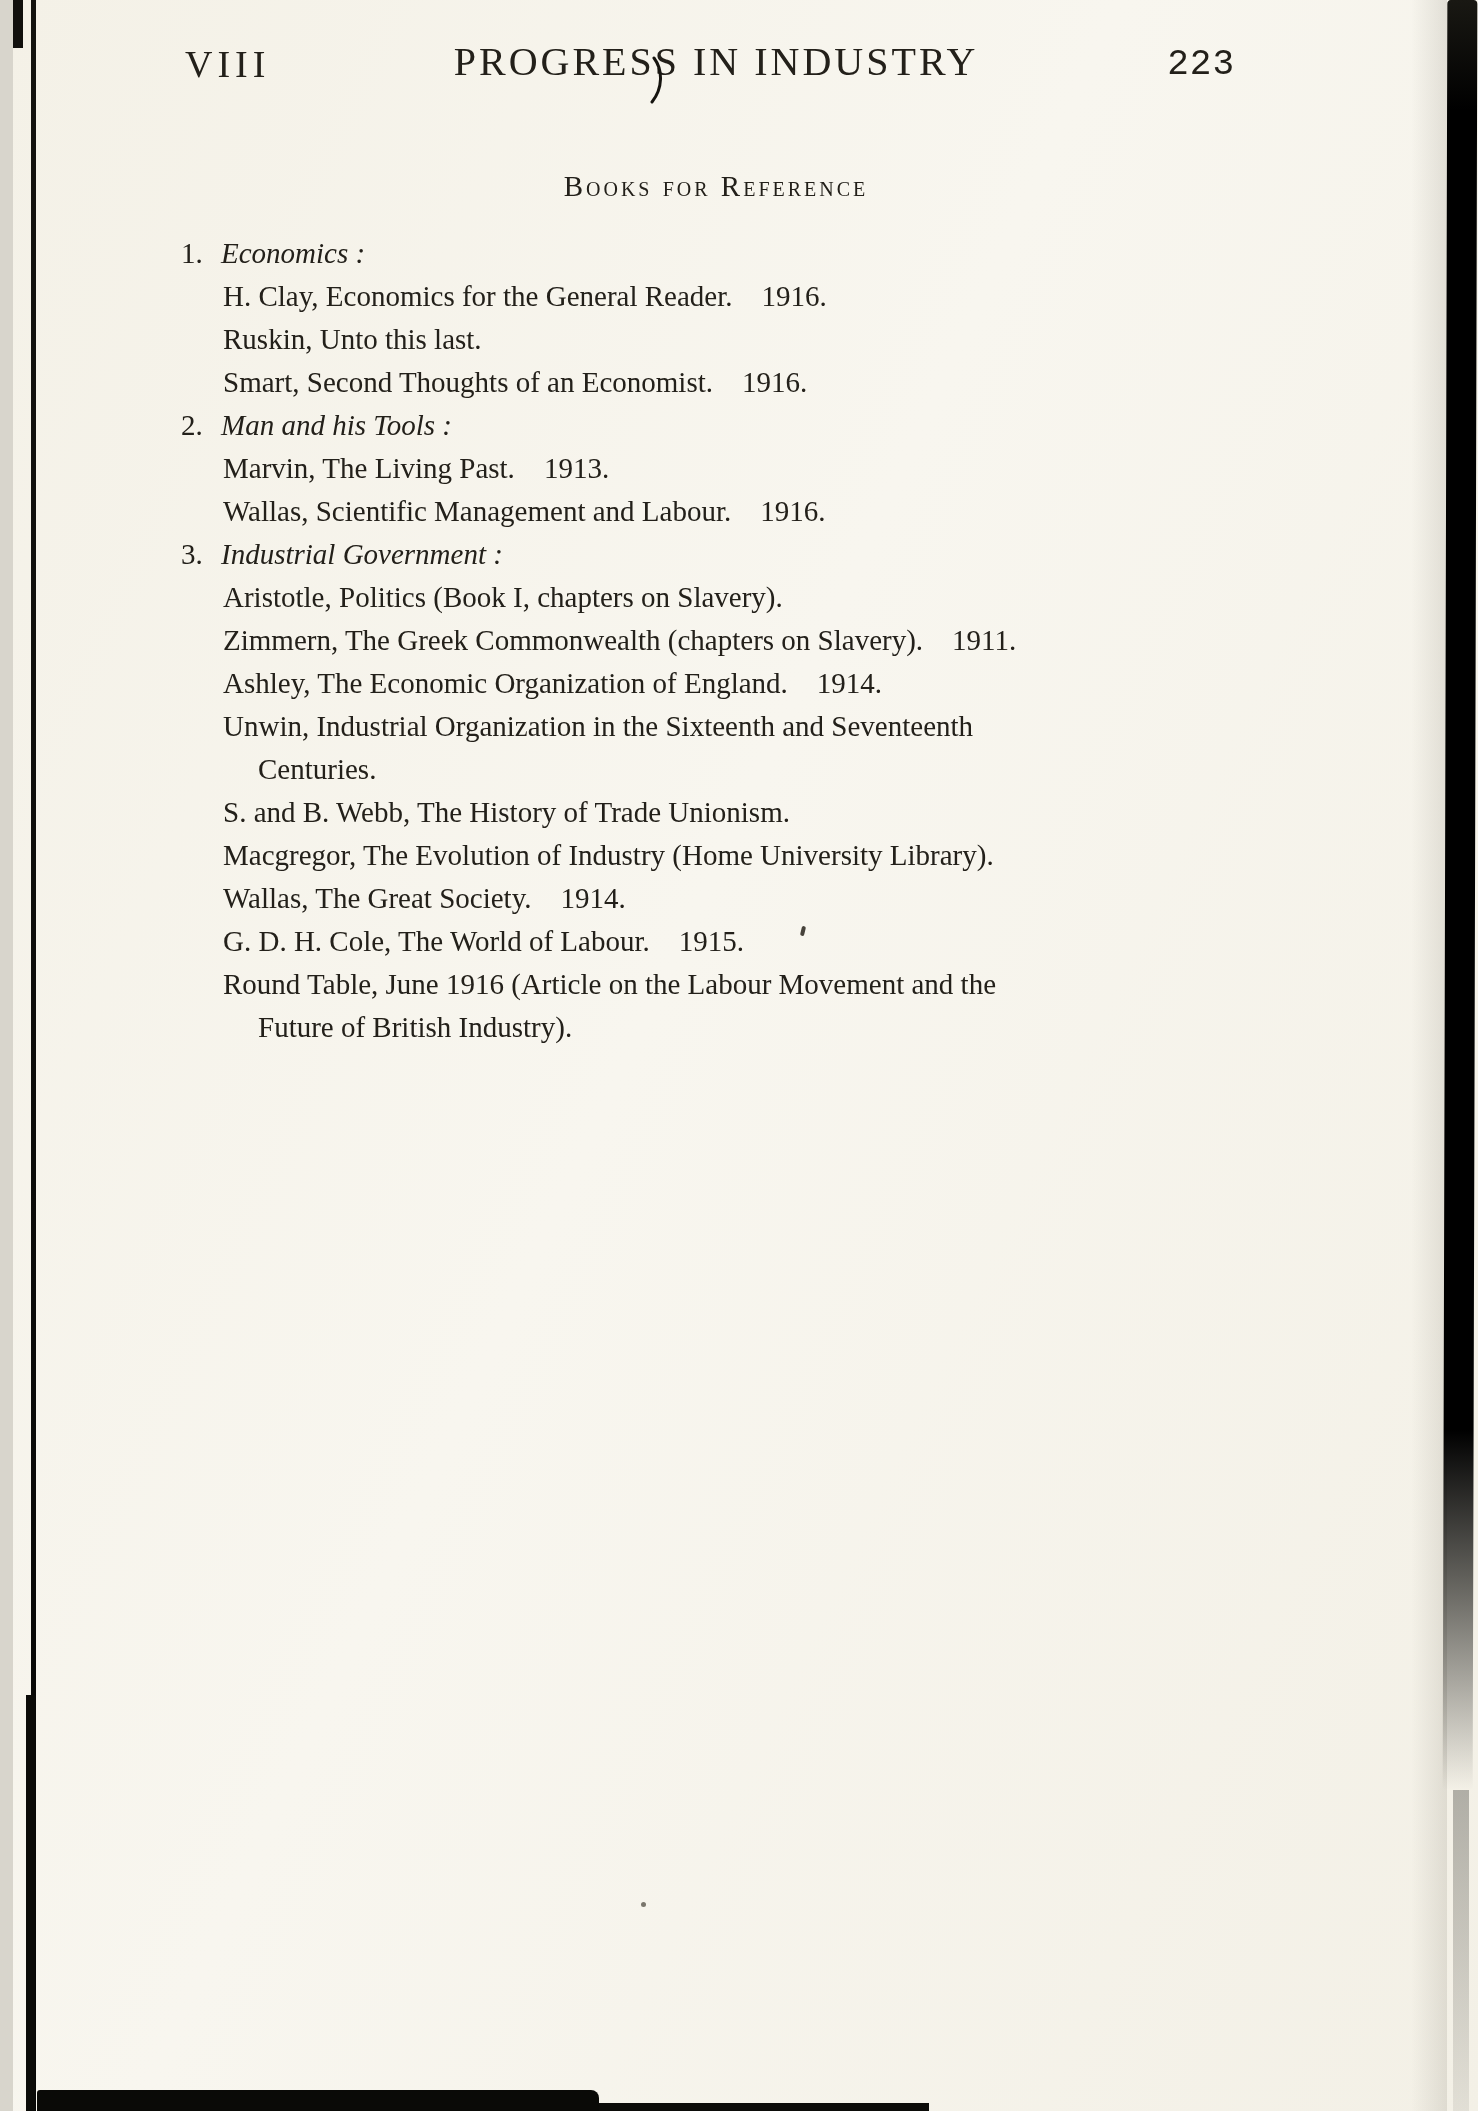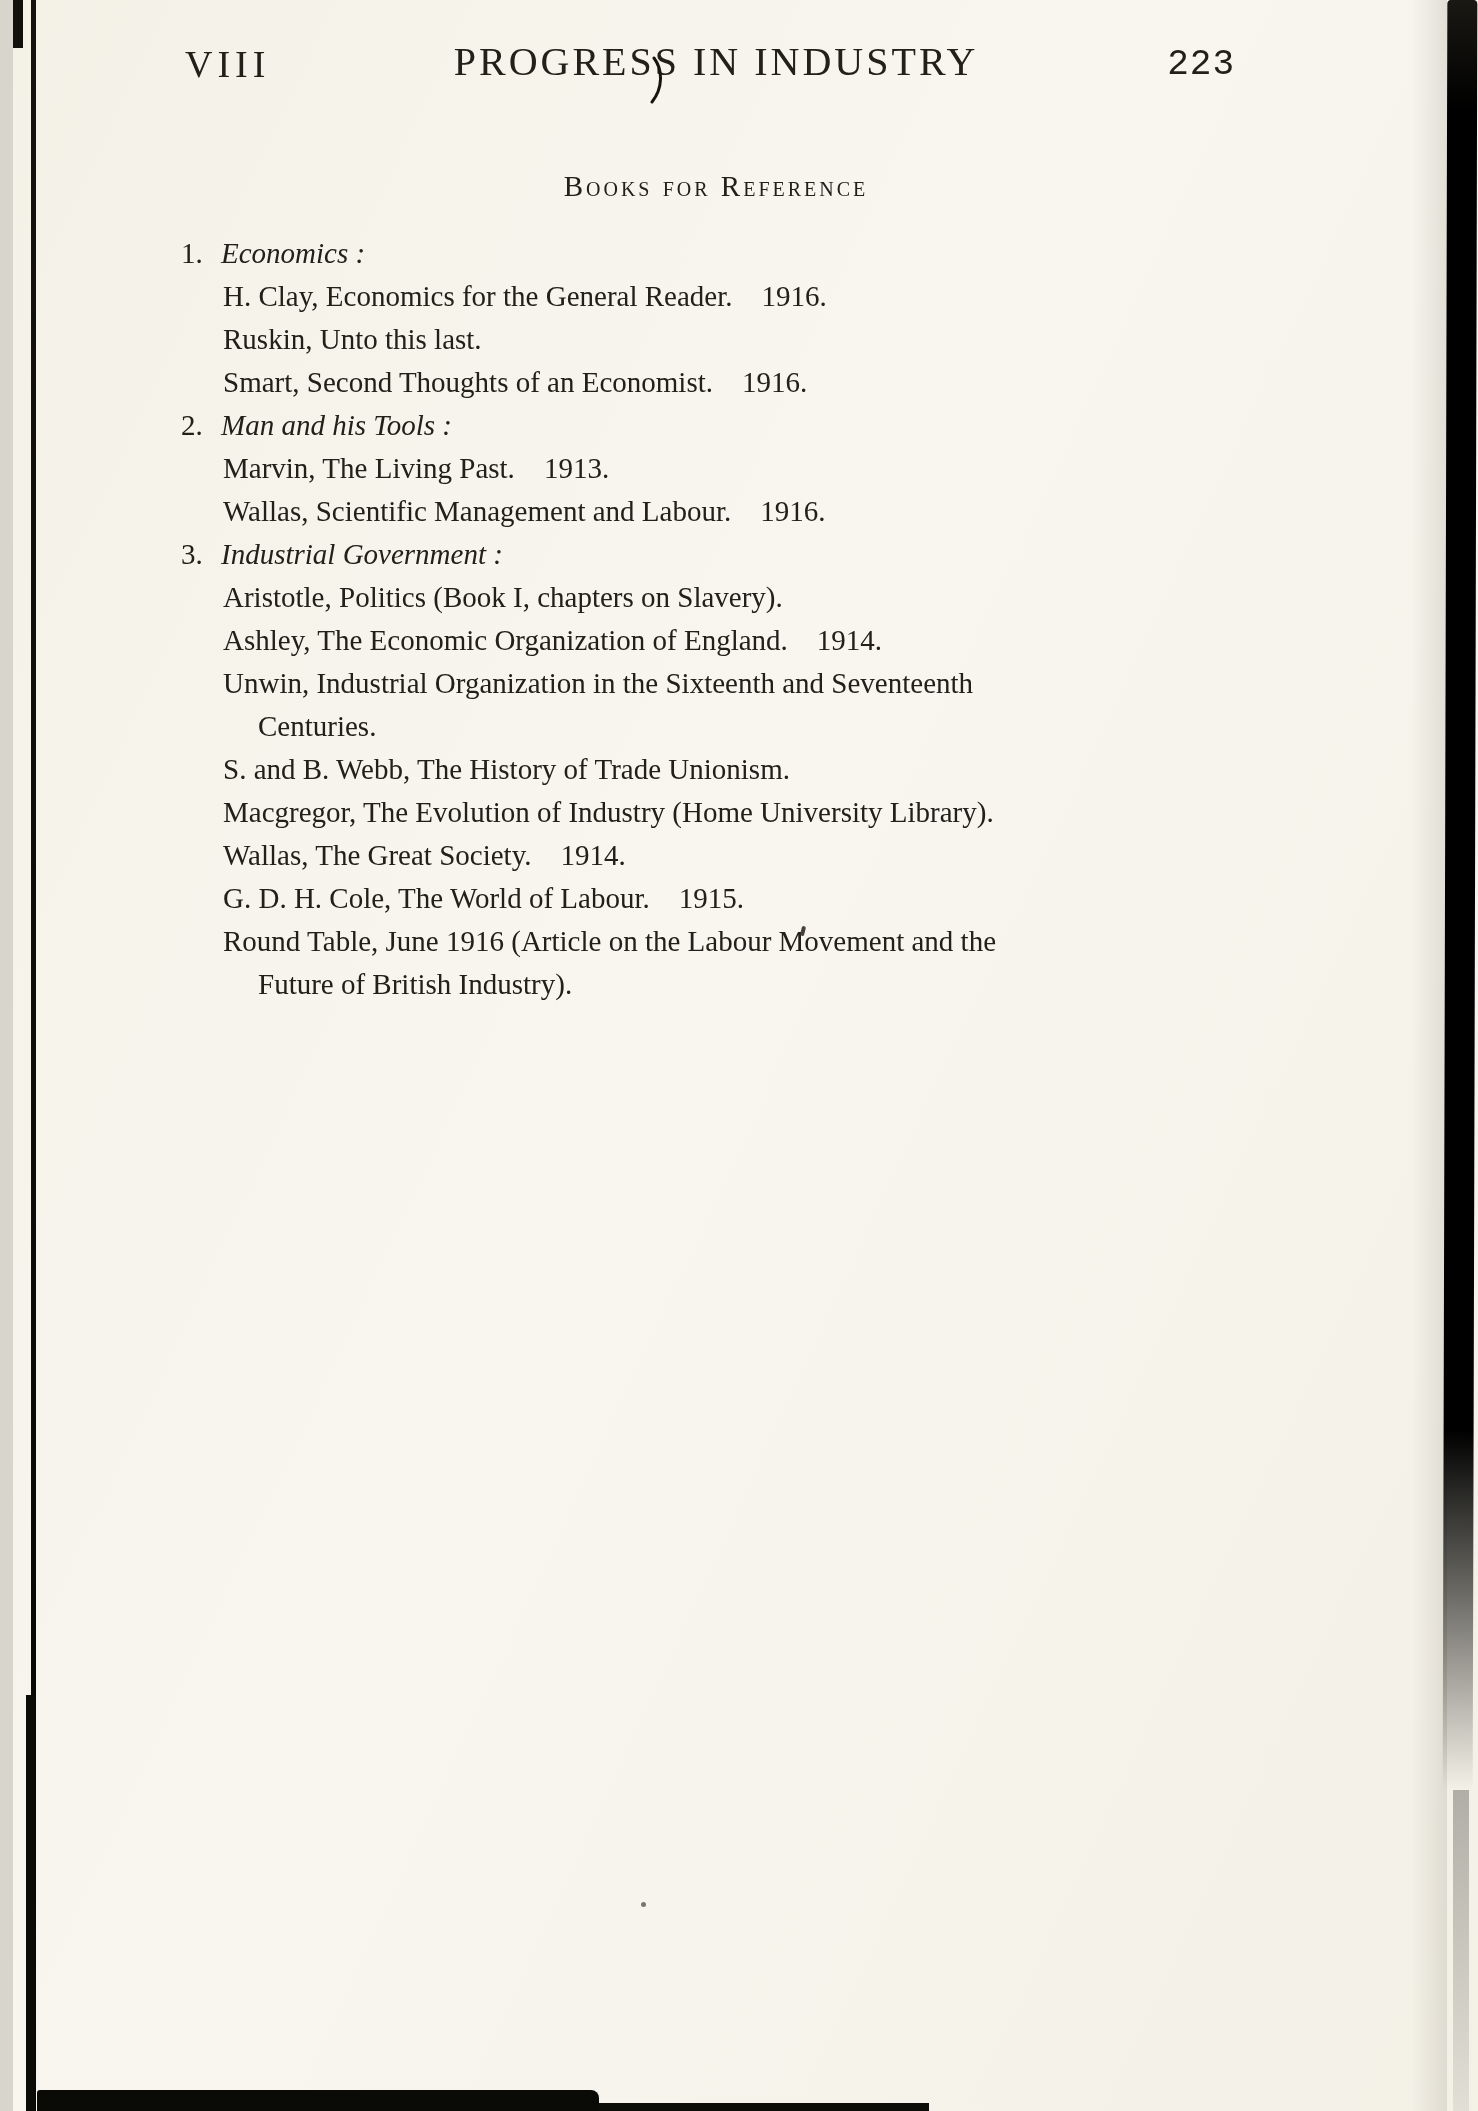--- a/index.html
+++ b/index.html
@@ -85,20 +85,21 @@
   <main class="bibliography">
       <div class="section-head"><span class="sec-num">1.</span><span class="sec-title">Economics :</span></div>
       <div class="entry"><span class="rm">H. Clay, </span><span class="it">Economics for the General Reader.</span><span class="rm"> 1916.</span></div>
       <div class="entry"><span class="rm">Ruskin, </span><span class="it">Unto this last.</span></div>
       <div class="entry"><span class="rm">Smart, </span><span class="it">Second Thoughts of an Economist.</span><span class="rm"> 1916.</span></div>
       <div class="section-head"><span class="sec-num">2.</span><span class="sec-title">Man and his Tools :</span></div>
       <div class="entry"><span class="rm">Marvin, </span><span class="it">The Living Past.</span><span class="rm"> 1913.</span></div>
       <div class="entry"><span class="rm">Wallas, </span><span class="it">Scientific Management and Labour.</span><span class="rm"> 1916.</span></div>
       <div class="section-head"><span class="sec-num">3.</span><span class="sec-title">Industrial Government :</span></div>
       <div class="entry"><span class="rm">Aristotle, </span><span class="it">Politics</span><span class="rm"> (Book I, chapters on Slavery).</span></div>
+      <div class="entry"><span class="rm">Zimmern, </span><span class="it">The Greek Commonwealth</span><span class="rm"> (chapters on Slavery). 1911.</span></div>
       <div class="entry"><span class="rm">Ashley, </span><span class="it">The Economic Organization of England.</span><span class="rm"> 1914.</span></div>
       <div class="entry"><span class="rm">Unwin, </span><span class="it">Industrial Organization in the Sixteenth and Seventeenth</span><br><span class="it">Centuries.</span></div>
       <div class="entry"><span class="rm">S. and B. Webb, </span><span class="it">The History of Trade Unionism.</span></div>
       <div class="entry"><span class="rm">Macgregor, </span><span class="it">The Evolution of Industry</span><span class="rm"> (Home University Library).</span></div>
       <div class="entry"><span class="rm">Wallas, </span><span class="it">The Great Society.</span><span class="rm"> 1914.</span></div>
       <div class="entry"><span class="rm">G. D. H. Cole, </span><span class="it">The World of Labour.</span><span class="rm"> 1915.</span></div>
       <div class="entry"><span class="it">Round Table, June </span><span class="rm">1916 (</span><span class="it">Article on the Labour Movement and the</span><br><span class="it">Future of British Industry</span><span class="rm">).</span></div>
     </main>
 
   <div class="artifact edge-left-line"></div>

